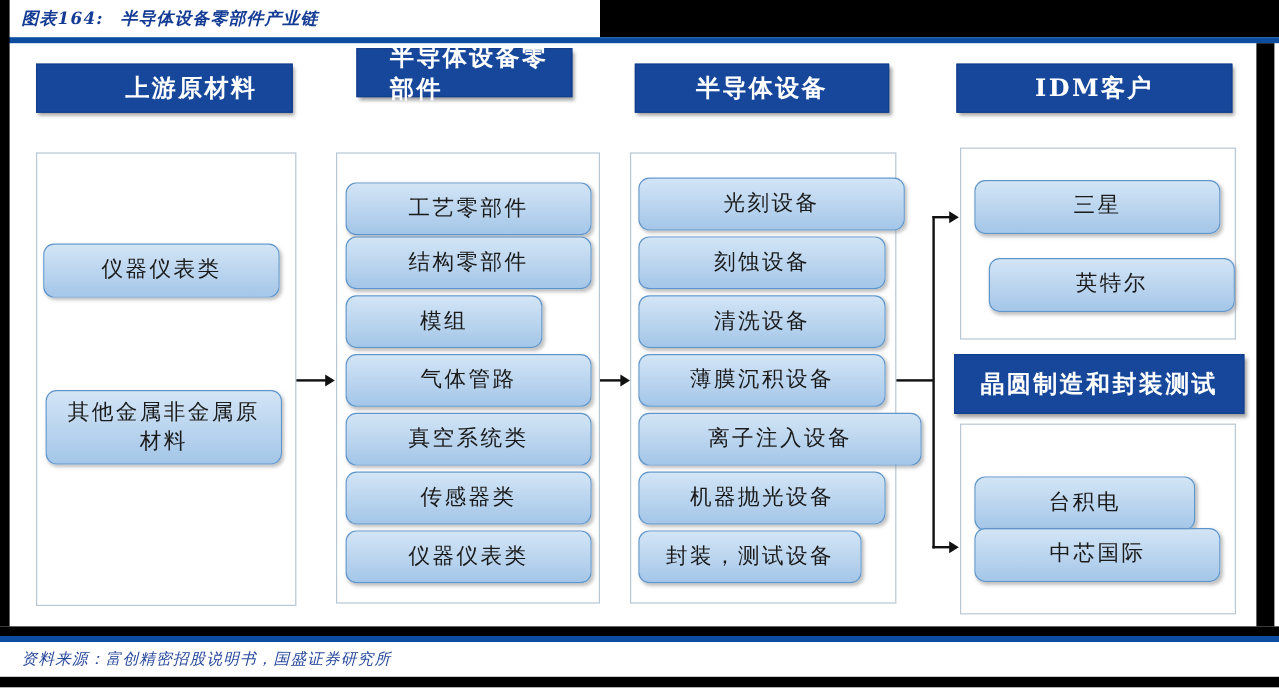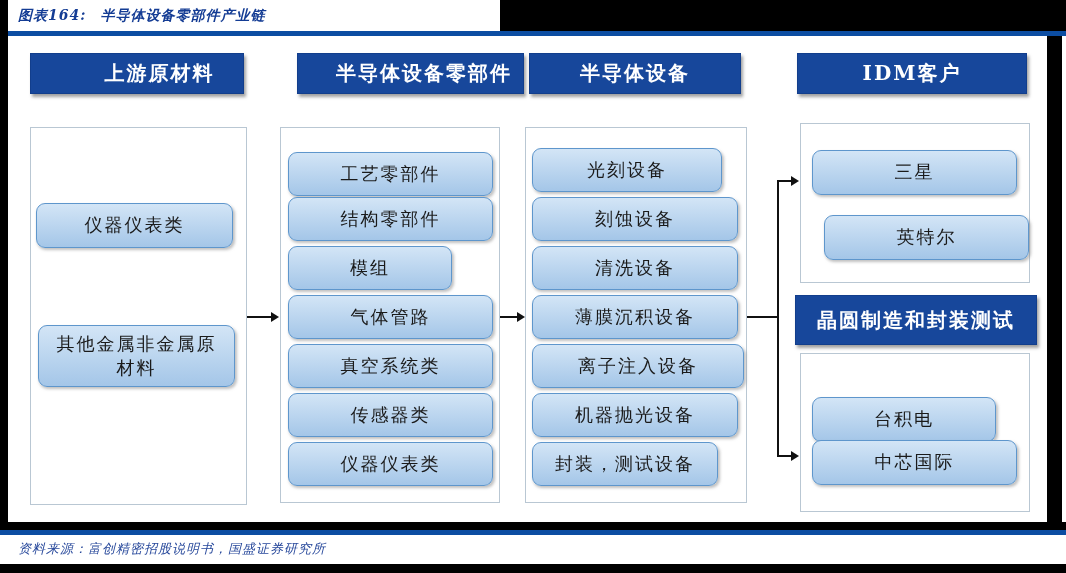--- a/index.html
+++ b/index.html
@@ -49,46 +49,46 @@
 </div>
 <div class="abs black" style="left:500px;top:0;width:566px;height:31px;"></div>
 
 <div class="abs blue-rule" style="left:0;top:31px;width:1066px;height:5px;"></div>
 
 <div class="abs black" style="left:0;top:0;width:8px;height:522px;"></div>
 <div class="abs black" style="left:1047px;top:36px;width:15px;height:486px;"></div>
 <div class="abs black" style="left:0;top:522px;width:1066px;height:8px;"></div>
 
 <div class="abs col-header" style="left:30px;top:53px;width:214px;height:41px;padding-left:45px;">上游原材料</div>
-<div class="abs col-header" style="left:297px;top:53px;width:227px;height:41px;padding-left:27px;">半导体设备零部件</div>
+<div class="abs col-header" style="left:297px;top:40px;width:180px;height:41px;padding-left:27px;">半导体设备零部件</div>
 <div class="abs col-header" style="left:529px;top:53px;width:212px;height:41px;">半导体设备</div>
 <div class="abs col-header" style="left:797px;top:53px;width:230px;height:41px;">IDM客户</div>
 
 <div class="abs container-box" style="left:30px;top:127px;width:217px;height:378px;"></div>
 <div class="abs container-box" style="left:280px;top:127px;width:220px;height:376px;"></div>
 <div class="abs container-box" style="left:525px;top:127px;width:222px;height:376px;"></div>
 <div class="abs container-box" style="left:800px;top:123px;width:230px;height:160px;"></div>
 <div class="abs container-box" style="left:800px;top:353px;width:230px;height:159px;"></div>
 
 <div class="abs node" style="left:36px;top:203px;width:197px;height:45px;">仪器仪表类</div>
 <div class="abs node" style="left:38px;top:325px;width:197px;height:62px;padding:0 12px;">其他金属非金属原材料</div>
 
 <div class="abs node" style="left:288px;top:152px;width:205px;height:44px;">工艺零部件</div>
 <div class="abs node" style="left:288px;top:197px;width:205px;height:44px;">结构零部件</div>
 <div class="abs node" style="left:288px;top:246px;width:164px;height:44px;">模组</div>
 <div class="abs node" style="left:288px;top:295px;width:205px;height:44px;">气体管路</div>
 <div class="abs node" style="left:288px;top:344px;width:205px;height:44px;">真空系统类</div>
 <div class="abs node" style="left:288px;top:393px;width:205px;height:44px;">传感器类</div>
 <div class="abs node" style="left:288px;top:442px;width:205px;height:44px;">仪器仪表类</div>
 
-<div class="abs node" style="left:532px;top:148px;width:190px;height:44px;">光刻设备</div>
+<div class="abs node" style="left:532px;top:148px;width:222px;height:44px;">光刻设备</div>
 <div class="abs node" style="left:532px;top:197px;width:206px;height:44px;">刻蚀设备</div>
 <div class="abs node" style="left:532px;top:246px;width:206px;height:44px;">清洗设备</div>
 <div class="abs node" style="left:532px;top:295px;width:206px;height:44px;">薄膜沉积设备</div>
-<div class="abs node" style="left:532px;top:344px;width:212px;height:44px;">离子注入设备</div>
+<div class="abs node" style="left:532px;top:344px;width:236px;height:44px;">离子注入设备</div>
 <div class="abs node" style="left:532px;top:393px;width:206px;height:44px;">机器抛光设备</div>
 <div class="abs node" style="left:532px;top:442px;width:186px;height:44px;">封装，测试设备</div>
 
 <div class="abs node" style="left:812px;top:150px;width:205px;height:45px;">三星</div>
 <div class="abs node" style="left:812px;top:215px;width:205px;height:45px;margin-left:12px;">英特尔</div>
 <div class="abs col-header" style="left:795px;top:295px;width:242px;height:50px;">晶圆制造和封装测试</div>
 <div class="abs node" style="left:812px;top:375px;width:184px;height:45px;margin-top:22px;">台积电</div>
 <div class="abs node" style="left:812px;top:440px;width:205px;height:45px;">中芯国际</div>
 
 <div class="abs hline" style="left:247px;top:316px;width:25px;"></div>

